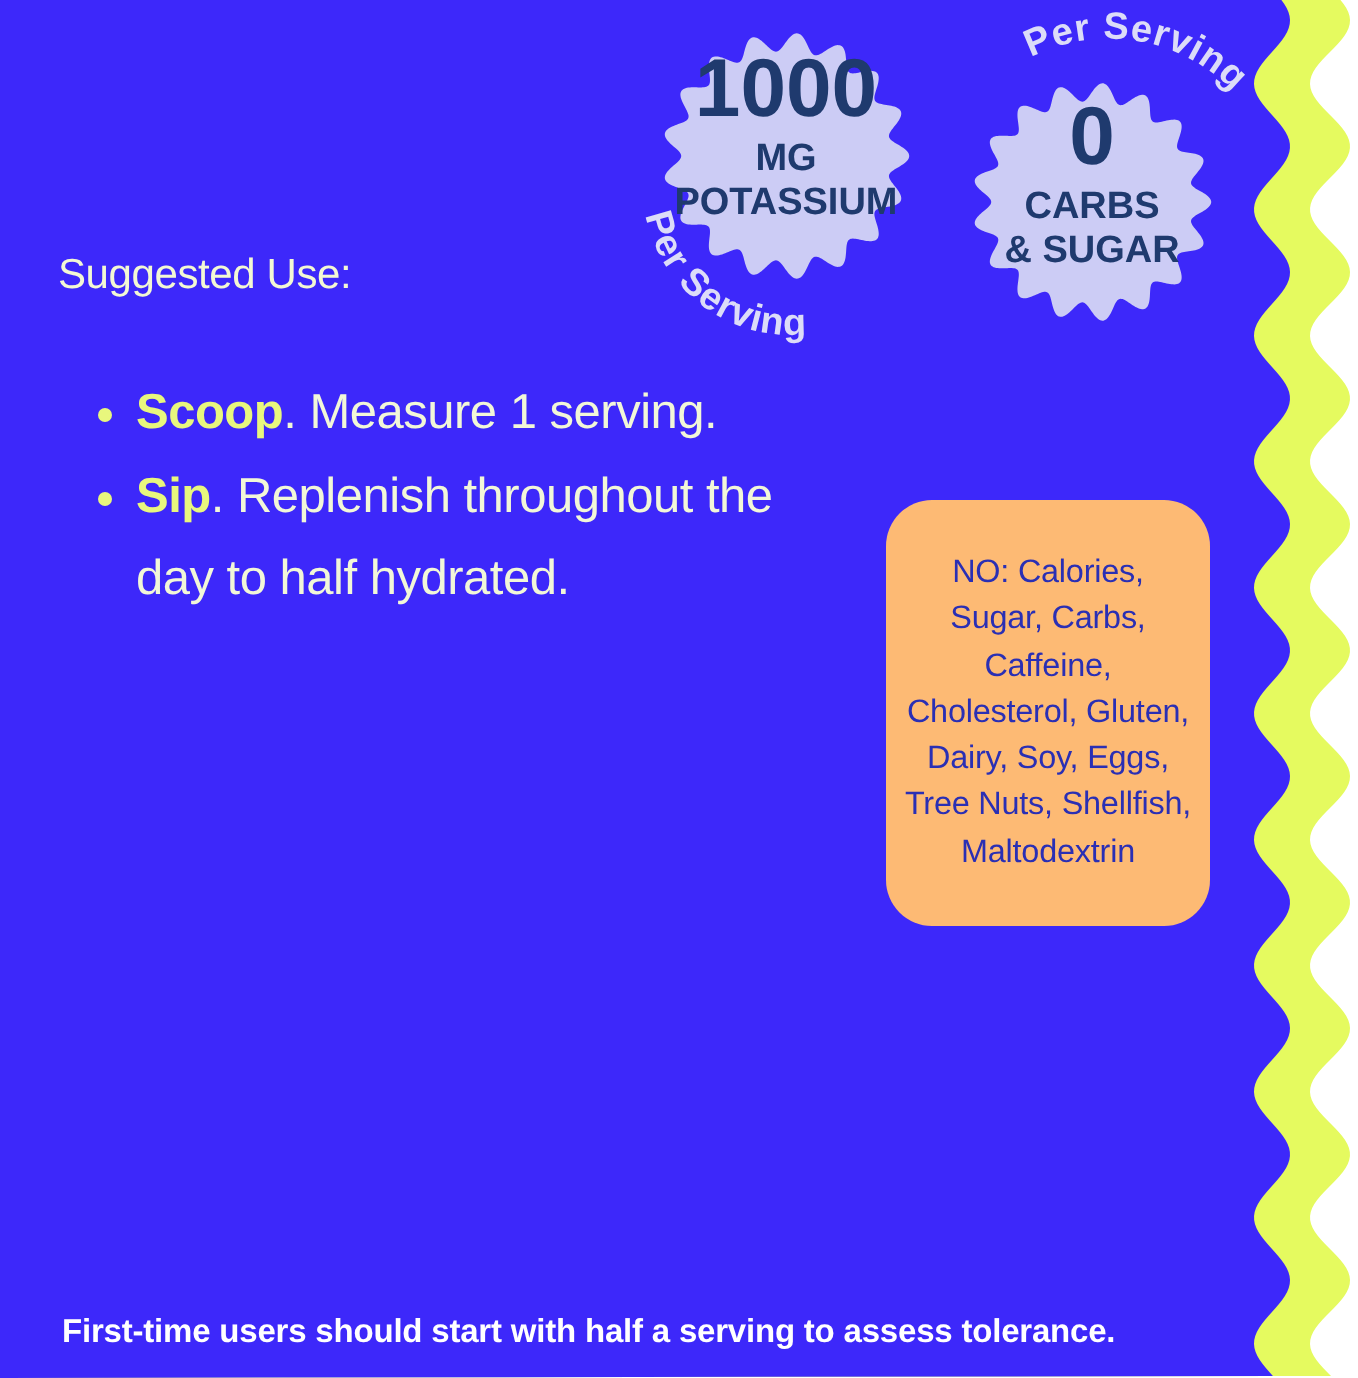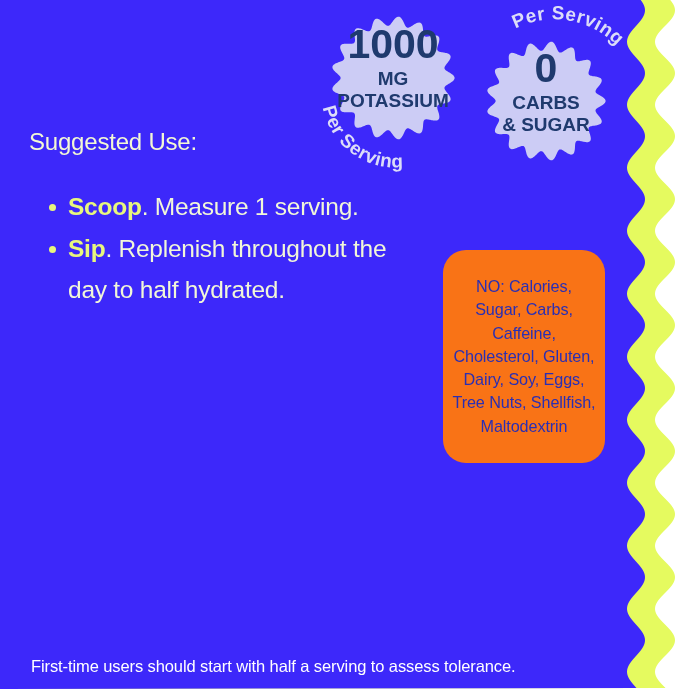--- a/index.html
+++ b/index.html
@@ -30,21 +30,21 @@
     position: absolute;
     inset: 0;
     z-index: 2;
   }
 
   
   #suggested-use-heading {
     position: absolute;
     left: 29px;
     top: 112px;
-    font-size: 24px;
+    font-size: 21px;
     font-weight: 400;
     letter-spacing: -0.2px;
     color: #F3F8D4;
     white-space: nowrap;
   }
 
   
   #usage-list {
     position: absolute;
     left: 29px;
@@ -82,30 +82,31 @@
 
   
   #footer-note {
     position: absolute;
     left: 31px;
     top: 640px;
     font-size: 16.5px;
     color: #FFFFFF;
     letter-spacing: -0.1px;
     white-space: nowrap;
+    font-weight: bold;
   }
 
   
   #no-box {
     position: absolute;
     left: 443px;
     top: 250px;
     width: 162px;
     height: 213px;
-    background: #f97316;
+    background: #fdba74;
     border-radius: 23px;
     display: flex;
     align-items: center;
     justify-content: flex-end;
     box-sizing: border-box;
     padding: 6px 9px;
   }
   #no-box-text {
     font-size: 16.2px;
     line-height: 23.2px;

